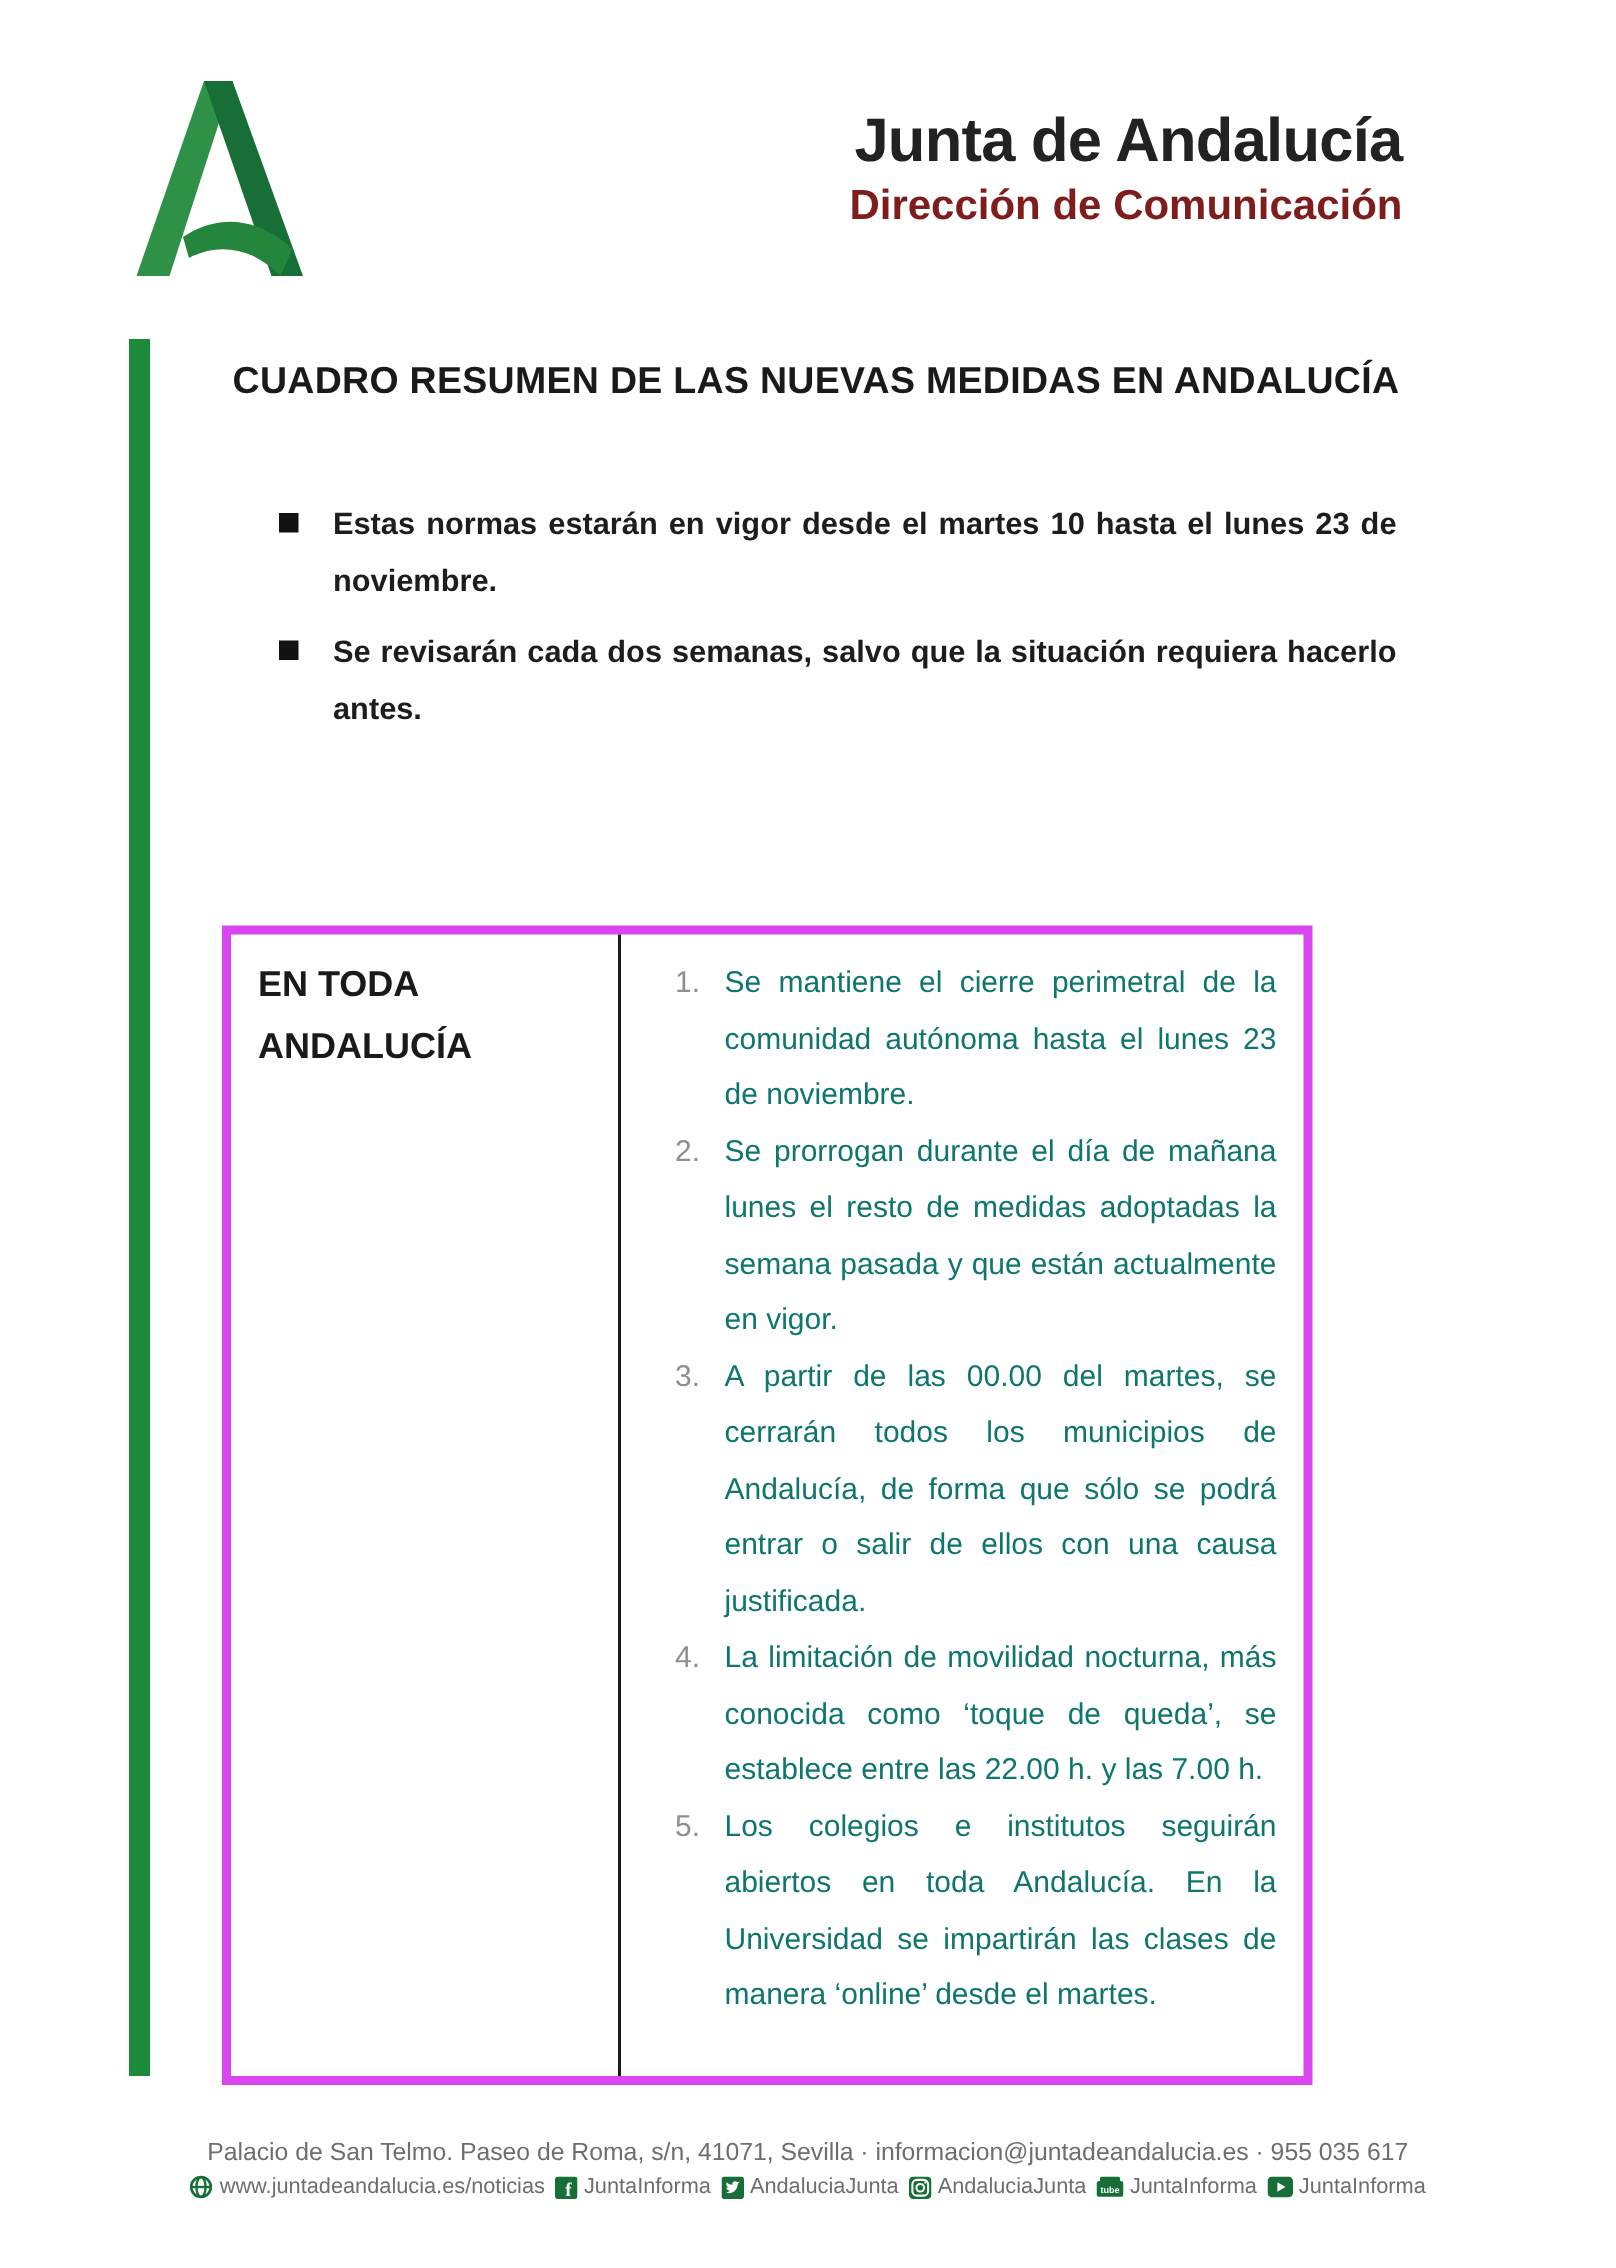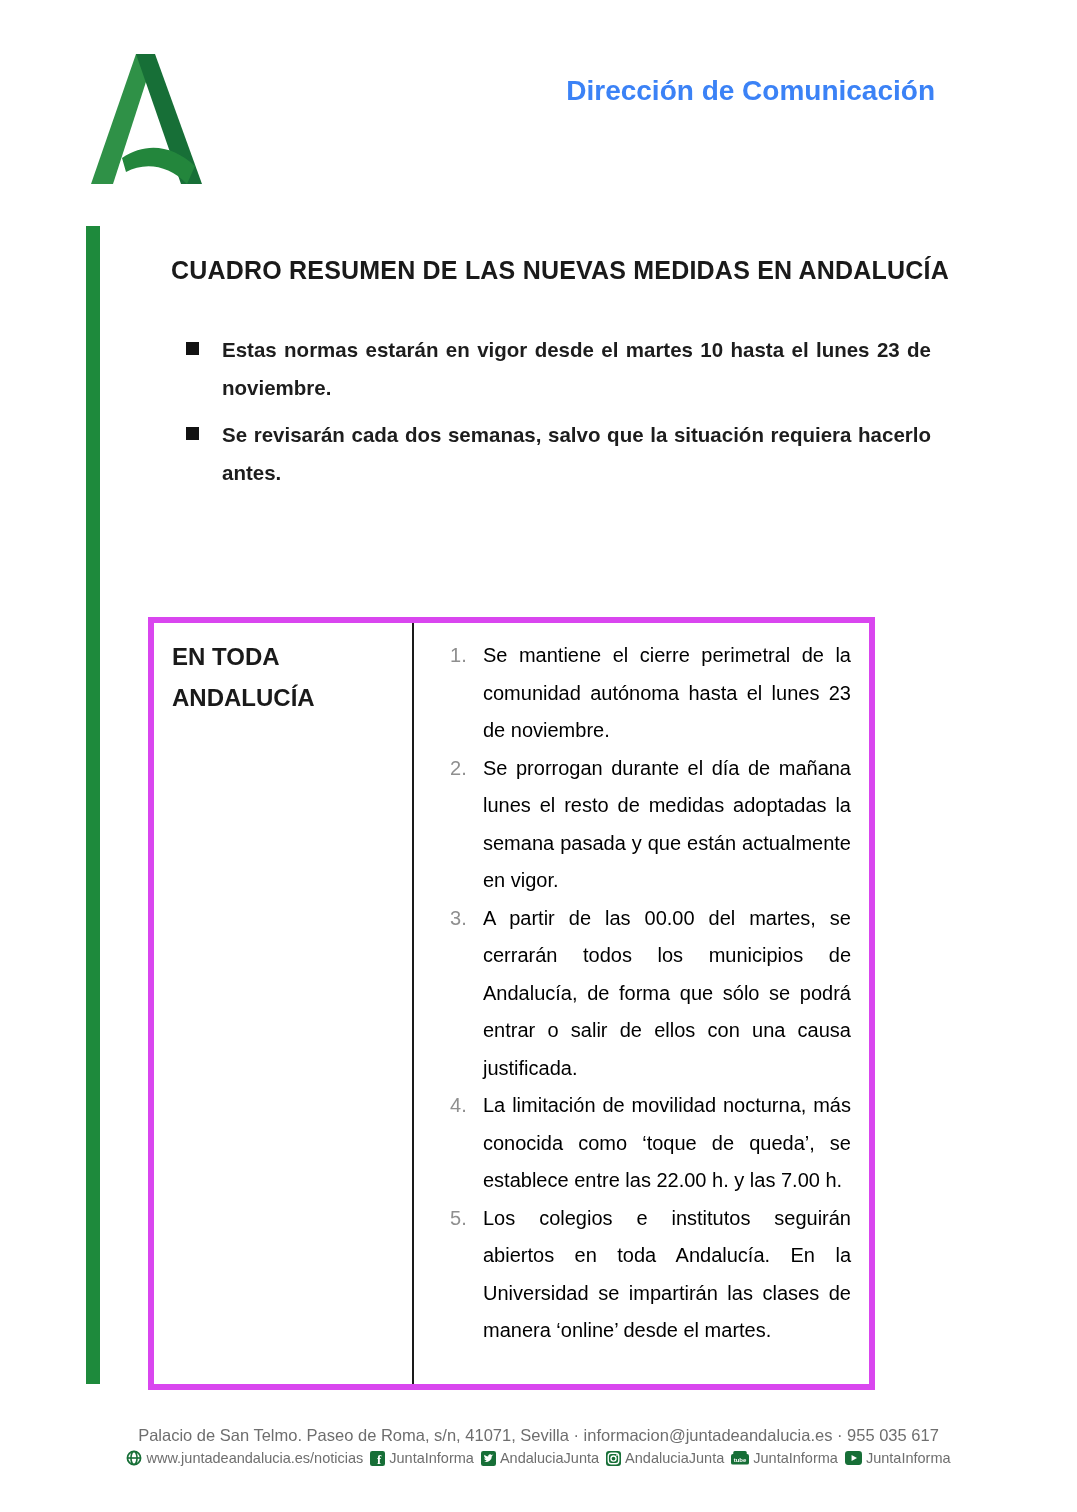--- a/index.html
+++ b/index.html
@@ -10,21 +10,21 @@
     background: #ffffff;
     overflow: hidden;
     font-family: "Liberation Sans", sans-serif;
     color: #1d1d1d;
   }
 
   
   .logo { position: absolute; top: 54px; left: 84px; width: 124px; height: 130px; }
   .brand { position: absolute; top: 70px; right: 142px; text-align: right; }
   .brand-title { font-size: 41px; font-weight: bold; letter-spacing: -0.5px; line-height: 46px; color: #222; }
-  .brand-subtitle { font-size: 28px; font-weight: bold; line-height: 34px; margin-top: 4px; color: #3b82f6; }
+  .brand-subtitle { font-size: 28px; font-weight: bold; line-height: 34px; margin-top: 4px; color: #7f1d1d; }
 
   
   .green-bar { position: absolute; left: 86px; top: 226px; width: 14px; height: 1158px; background: #1e8a3c; }
 
   
   .doc-title { position: absolute; left: 155px; top: 228px; width: 790px; font-size: 25px; font-weight: bold; letter-spacing: 0.2px; color: #1a1a1a; }
   .doc-title .line { display: block; line-height: 52px; }
 
   
   .bullets { position: absolute; left: 186px; top: 331px; width: 745px; font-weight: bold; }
@@ -37,21 +37,21 @@
     border: 6px solid #d946ef; box-sizing: border-box; display: flex; background: #fff;
   }
   .col-region {
     width: 260px; border-right: 2px solid #1a1a1a; box-sizing: border-box;
     padding: 13px 18px; font-size: 24px; font-weight: bold; line-height: 41px; color: #1a1a1a;
   }
   .col-measures { flex: 1; box-sizing: border-box; padding: 14px 18px 14px 36px; }
   ol.measures { margin: 0; padding: 0; list-style: none; counter-reset: m; }
   ol.measures li {
     counter-increment: m; position: relative; padding-left: 33px;
-    font-size: 20px; line-height: 37.5px; text-align: justify; color: #000000;
+    font-size: 20px; line-height: 37.5px; text-align: justify; color: #0f766e;
   }
   ol.measures li::before {
     content: counter(m) "."; position: absolute; left: 0; top: 0; color: #8f8f8f;
   }
 
   
   .footer { position: absolute; left: 0; top: 1424px; width: 100%; text-align: center; color: #6e6e6e; }
   .footer-line1 { font-size: 16.5px; line-height: 22px; }
   .footer-line2 { margin-top: 4px; display: flex; justify-content: center; align-items: center; gap: 7px; font-size: 14.5px; }
   .social { display: inline-flex; align-items: center; gap: 4px; color: #6e6e6e; text-decoration: none; cursor: pointer; }
@@ -62,26 +62,27 @@
 
 <div class="page">
 
   <svg class="logo" viewBox="0 0 124 130" aria-hidden="true">
     <polygon points="52,0 71,0 29,130 7,130" fill="#2f9147"></polygon>
     <polygon points="52,0 71,0 118,130 97,130" fill="#176f37"></polygon>
     <path d="M38,104 C62,88 88,91 111,112 L103,130 C84,110 60,108 42,118 Z" fill="#23863c"></path>
   </svg>
 
   <div class="brand">
+    <div class="brand-title">Junta de Andalucía</div>
     <div class="brand-subtitle">Dirección de Comunicación</div>
   </div>
 
   <div class="green-bar"></div>
 
-  <h1 class="doc-title" style="margin:16px;">
+  <h1 class="doc-title" style="margin:0;">
     <span class="line">CUADRO RESUMEN DE LAS NUEVAS MEDIDAS EN ANDALUCÍA</span>
   </h1>
 
   <div class="bullets">
     <div class="bullet">
       <span class="marker"></span>
       <span>Estas normas estarán en vigor desde el martes 10 hasta el lunes 23 de noviembre.</span>
     </div>
     <div class="bullet">
       <span class="marker"></span>

